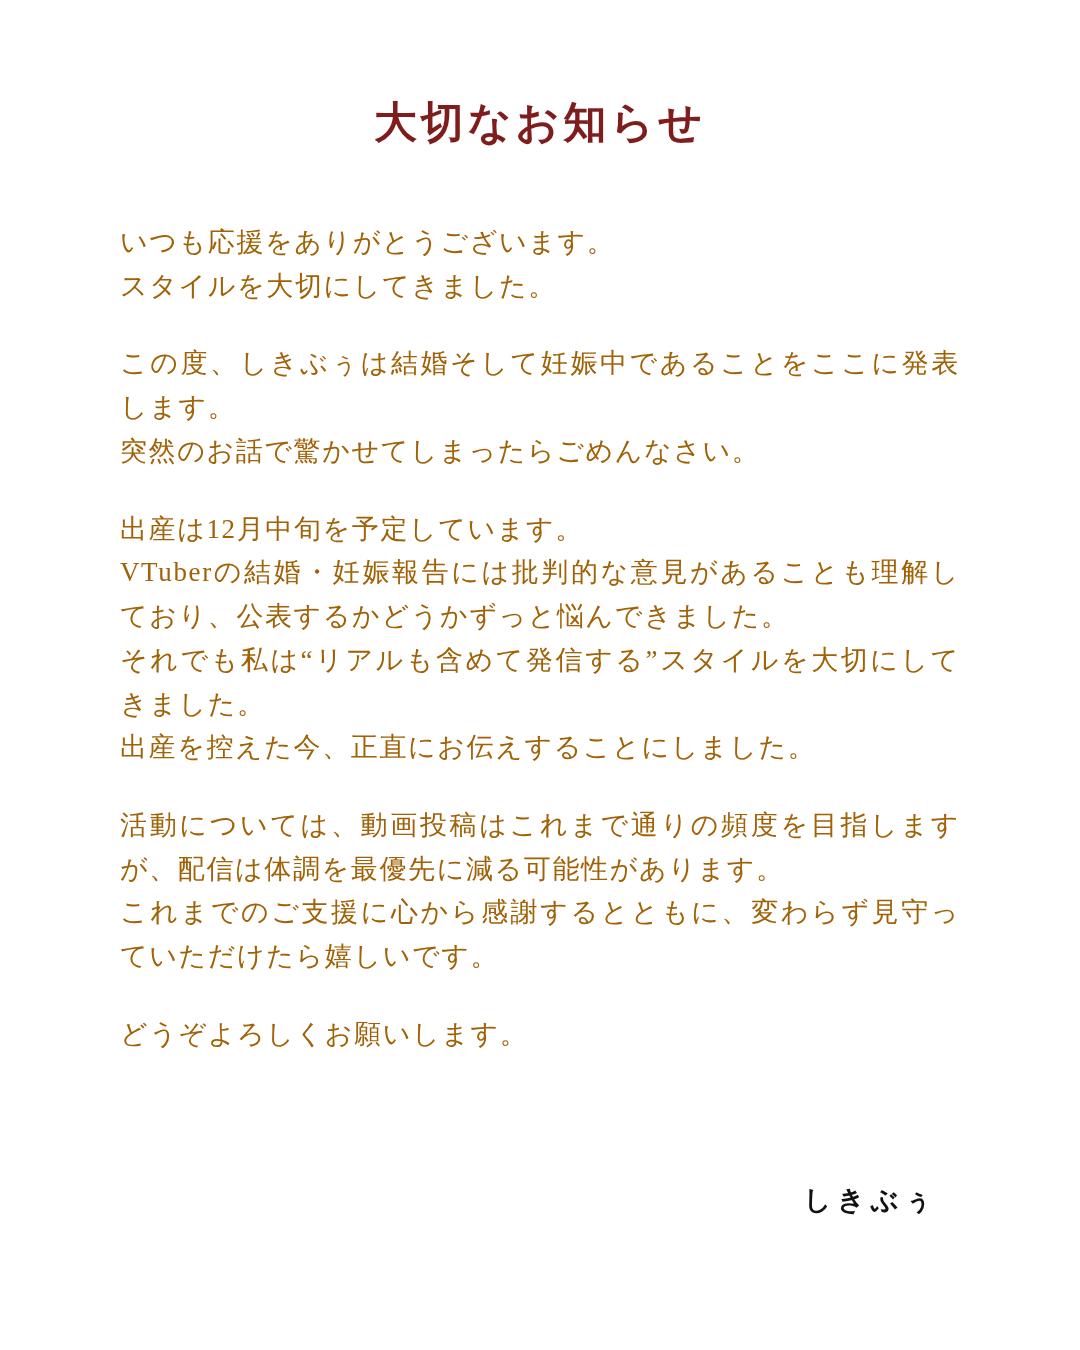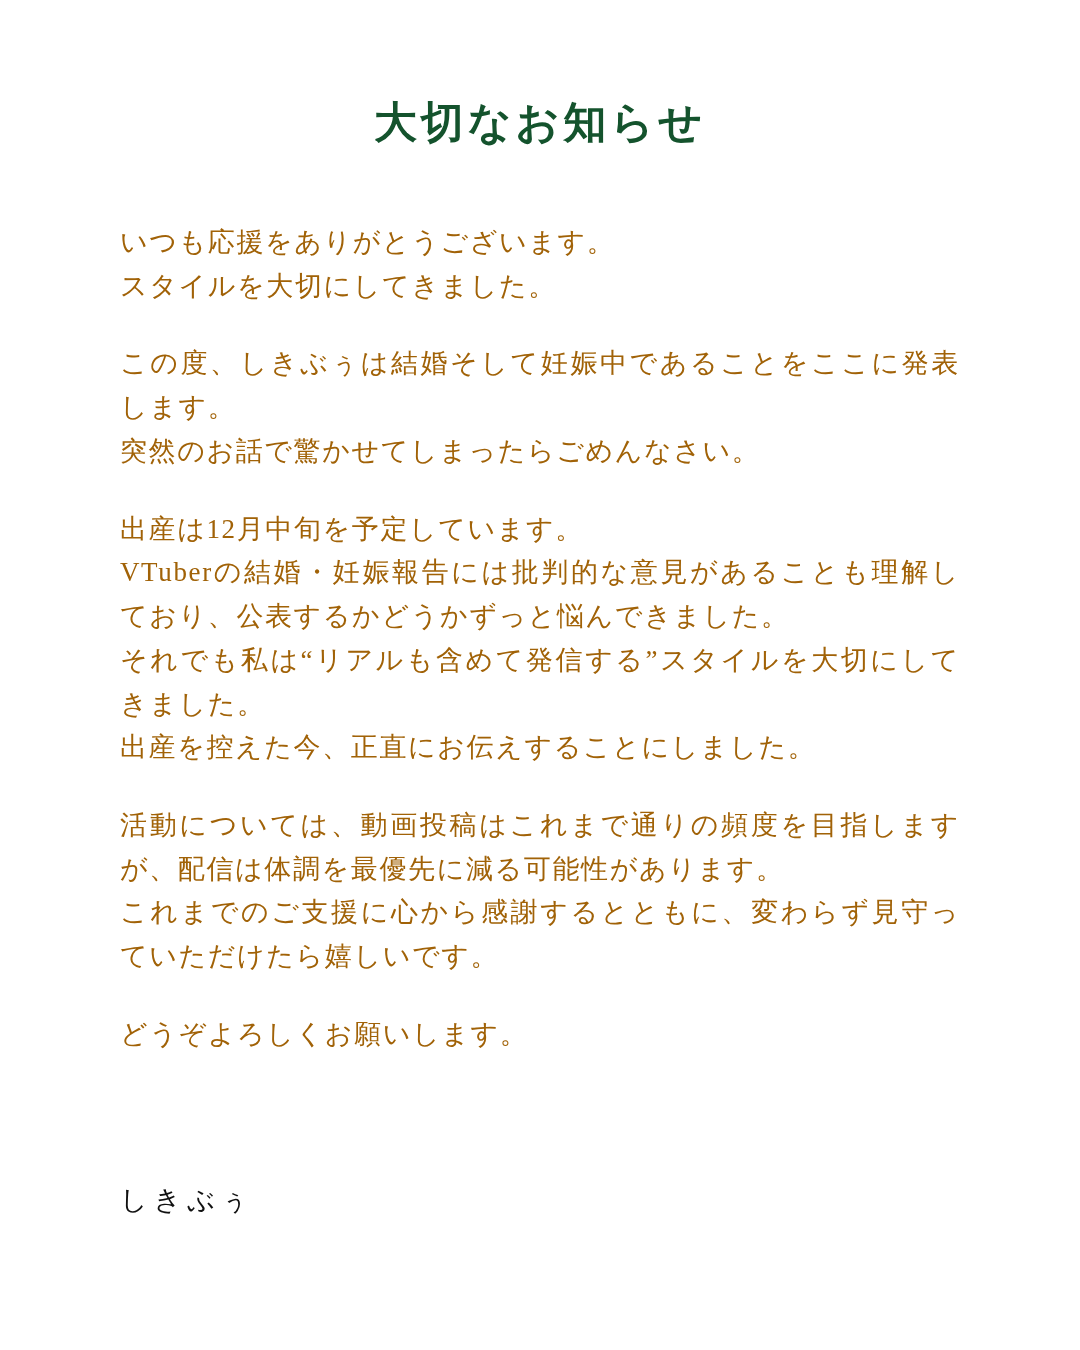--- a/index.html
+++ b/index.html
@@ -21,40 +21,42 @@
     box-sizing: border-box;
     padding: 95px 120px 60px 120px;
     display: flex;
     flex-direction: column;
   }
   .doc-title {
     text-align: center;
     font-size: 43px;
     font-weight: bold;
     letter-spacing: 0.09em;
-    color: #14532d;
+    color: #7f1d1d;
     margin: 0 0 70px 0;
     line-height: 1.3;
   }
   .body-block {
     margin: 0 0 34px 0;
   }
   .body-line {
     font-size: 27px;
     line-height: 1.62;
     letter-spacing: 0.06em;
     color: #a16207;
     margin: 0;
     text-align: justify;
     text-justify: inter-character;
   }
   .signature-wrap {
     margin-top: auto;
+    text-align: right;
     padding-right: 22px;
     padding-bottom: 72px;
+    font-weight: bold;
   }
   .signature {
     font-size: 27px;
     letter-spacing: 0.22em;
     color: #111111;
   }
 </style>
 </head>
 <body>
 

